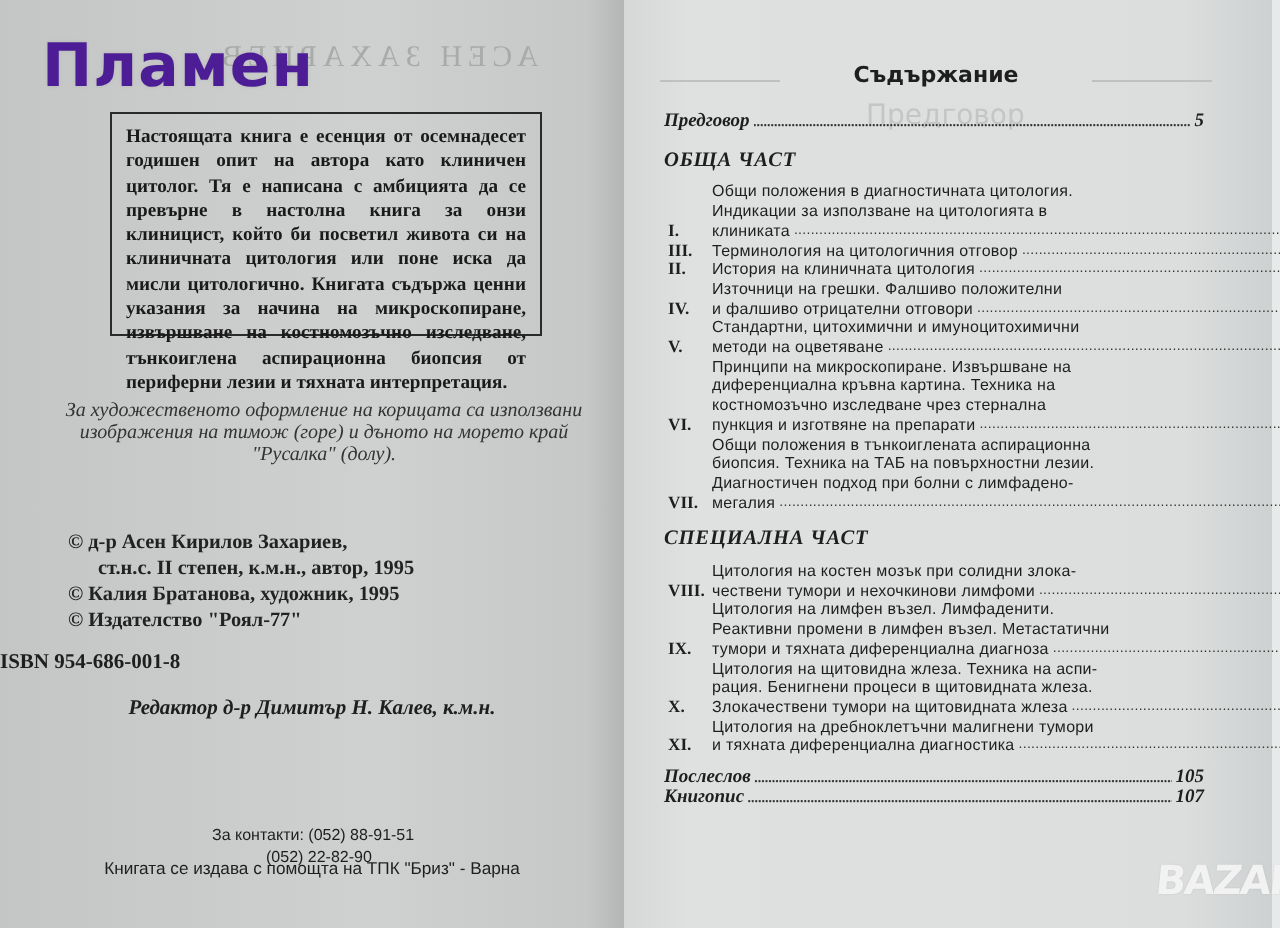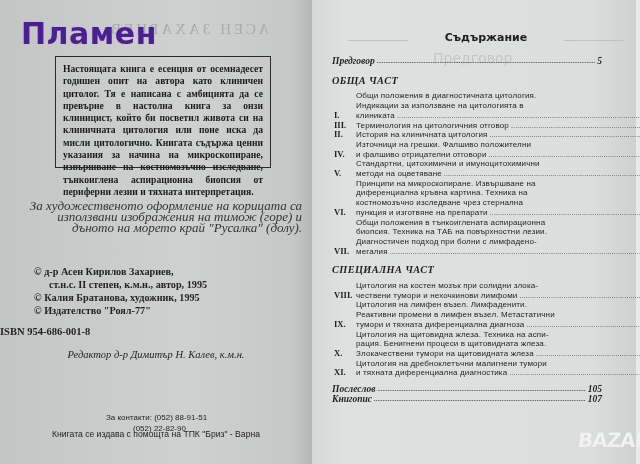--- a/index.html
+++ b/index.html
@@ -29,36 +29,36 @@
     text-shadow: 0 0 2px rgba(0,0,0,0.08);
   }
   .ghost-author { left: 108px; top: 21px; font-size: 15px; transform: scaleX(-1); color: #a9abab; }
   .box {
     position: absolute; left: 55px; top: 56px; width: 216px; height: 112px;
     border: 1.5px solid #2a2a2a; padding: 6px 7px; box-sizing: border-box;
     font-family: "Liberation Serif", serif; font-size: 9.6px; line-height: 12.3px;
     font-weight: bold; text-align: justify; color: #1a1a1a;
   }
   .cover-note {
-    position: absolute; left: 22px; top: 200px; width: 280px; text-align: right;
-    font-style: italic; font-size: 13px; line-height: 11px; color: #333;
+    position: absolute; left: 22px; top: 200px; width: 280px; text-align: center;
+    font-style: italic; font-size: 10px; line-height: 11px; color: #333;
   }
   .copyrights {
     position: absolute; left: 34px; top: 265px; font-size: 10.2px; line-height: 13px; font-weight: bold; color: #222;
   }
   .copyrights div { white-space: nowrap; }
   .copyrights .indent { padding-left: 15px; }
   .isbn { position: absolute; left: 0; width: 312px; top: 326px; text-align: left; font-size: 10.5px; font-weight: bold; }
-  .editor { position: absolute; left: 0; width: 312px; top: 349px; text-align: center; font-size: 10.5px; font-weight: normal; font-style: italic; }
+  .editor { position: absolute; left: 0; width: 312px; top: 349px; text-align: center; font-size: 10.5px; font-weight: bold; font-style: italic; }
   .printer { position: absolute; left: 0; width: 312px; top: 393px; text-align: center; font-family: "Liberation Sans", sans-serif; font-size: 8.6px; margin-top: 36px; }
   .contacts { position: absolute; left: 106px; top: 413px; font-family: Liberation Sans, sans-serif; font-size: 8px; line-height: 10.5px; }
   .contacts .phone2 { padding-left: 27px; }
 
   .toc-title {
-    position: absolute; left: 336px; width: 300px; top: 31px; text-align: center;
+    position: absolute; left: 318px; width: 300px; top: 31px; text-align: center;
     font-family: "DejaVu Sans", sans-serif; font-weight: bold; font-size: 11px;
   }
   .toc-title::before, .toc-title::after {
     content: ""; position: absolute; top: 9px; height: 1px; background: #bfc1c1; width: 60px;
   }
   .toc-title::before { left: 12px; }
   .toc-title::after { right: 12px; }
   .ghost-pred { left: 433px; top: 50px; font-family: "DejaVu Sans", sans-serif; font-size: 14px; color: #c4c6c6; letter-spacing: 0; }
   .toc { position: absolute; left: 334px; top: 57px; width: 268px; font-size: 8.5px; line-height: 9.7px; }
   .row { display: flex; align-items: flex-end; }

